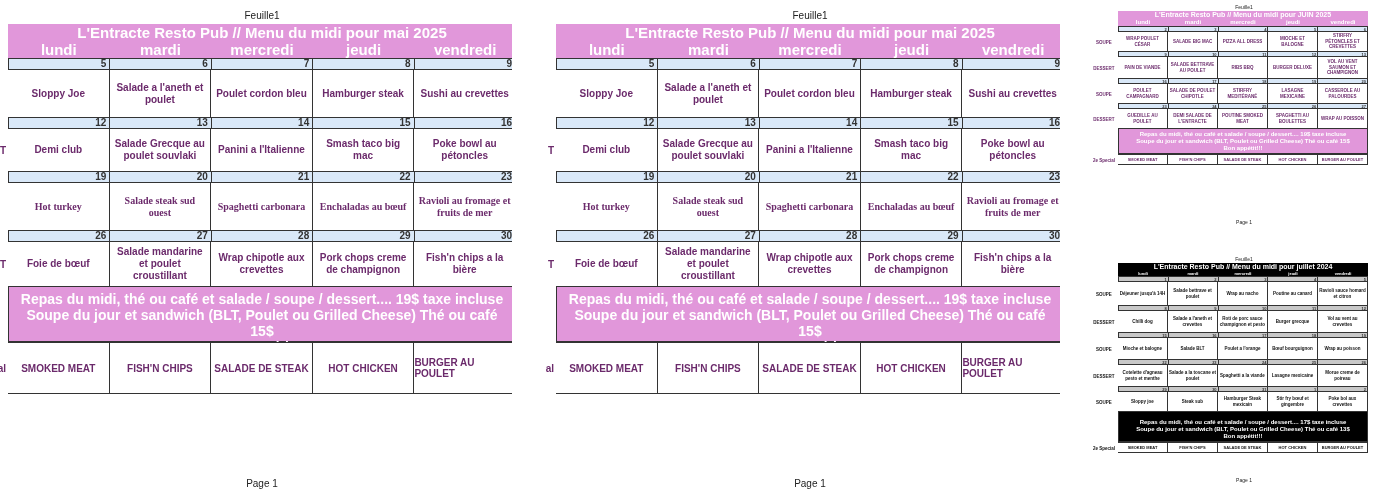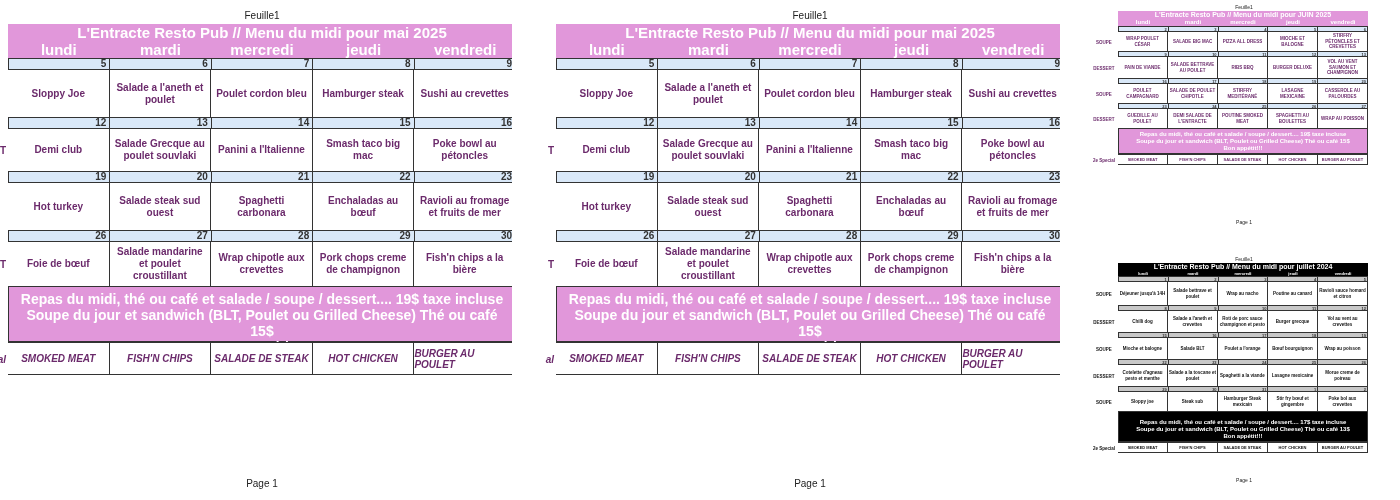--- a/index.html
+++ b/index.html
@@ -21,27 +21,27 @@
 
   .row-dates { display: flex; height: 11px; border-top: 1.5px solid #333; }
   .row-dates .d { flex: 1; background: #d9e8f8; border-right: 1.5px solid #333; font-size: 10px; font-weight: bold; color: #333; text-align: right; padding-right: 3px; line-height: 10px; }
   .row-dates .d:first-child { border-left: 1.5px solid #333; }
 
   .row-items { display: flex; border-top: 1.5px solid #333; position: relative; }
   .row-items .c { flex: 1; border-right: 1.5px solid #333; display: flex; align-items: center; justify-content: center; text-align: center; font-size: 10px; font-weight: bold; color: #6b2a6b; padding: 0 4px; line-height: 12px; }
   .row-items .c:first-child { border-left: 1.5px solid #333; }
   .rh1 { height: 48px; }
   .rh2 { height: 43px; }
-  .rh3 { height: 48px; }
+  .rh3 { height: 48px; font-family: Liberation Serif, serif; }
   .rh4 { height: 45px; }
 
   .side-label { position: absolute; left: -16px; width: 14px; font-size: 10px; font-weight: bold; color: #6b2a6b; text-align: right; top: 50%; transform: translateY(-50%); }
 
   .promo { background: #e197da; color: #fff; font-weight: bold; text-align: center; font-size: 14px; line-height: 16px; padding: 4px 4px 2px; border: 1.5px solid #333; height: 56px; }
-  .row-special { display: flex; height: 33px; border-top: 1.5px solid #333; border-bottom: 1.5px solid #333; position: relative; font-style: italic; }
+  .row-special { display: flex; height: 52px; border-top: 1.5px solid #333; border-bottom: 1.5px solid #333; position: relative; }
   .row-special .c { flex: 1; border-right: 1.5px solid #333; display: flex; align-items: center; justify-content: center; font-size: 10px; font-weight: bold; color: #6b2a6b; }
   .row-special .c:first-child { border-left: 1.5px solid #333; }
 
   
   .mini { position: absolute; left: 1094px; width: 276px; font-family: "Liberation Sans", sans-serif; }
   .mini .mtitle { text-align: center; font-size: 5px; color: #222; height: 7px; line-height: 7px; margin-left: 24px; }
   .mini .mgrid { margin-left: 24px; width: 250px; position: relative; }
   .mini .mhdr { text-align: center; font-weight: bold; color: #fff; }
   .mini .mhdr .t { font-size: 7px; line-height: 8px; }
   .mini .mhdr .dd { display: flex; }

